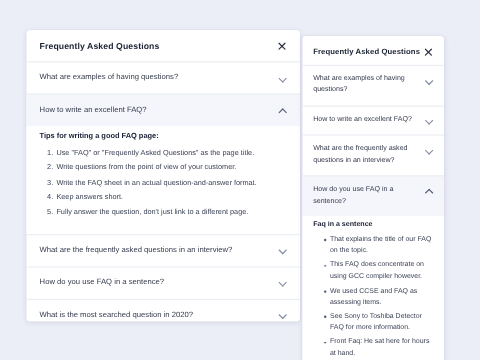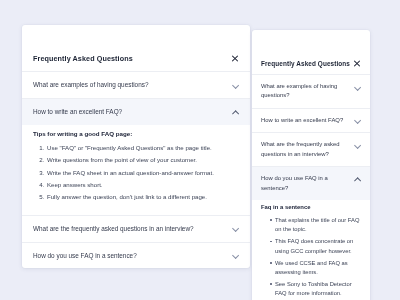--- a/index.html
+++ b/index.html
@@ -19,21 +19,20 @@
     box-shadow: 0 1px 4px rgba(60,70,110,.10), 0 0 0 .5px rgba(60,70,110,.04);
     overflow: hidden;
   }
   .card-desktop { left: 22px; top: 25px; width: 228px; height: 243px; }
   .card-mobile  { left: 252px; top: 30px; width: 118px; height: 278px; }
 
   
   .hdr {
     display: flex; align-items: center; justify-content: space-between;
     padding: 9px 11px 8px 11px;
-    margin-top: 20px;
   }
   .hdr-title { font-size: 7.2px; font-weight: bold; color: #1b2233; letter-spacing: .1px; }
   .card-mobile .hdr { padding: 9px 9px 7px 9px; }
   .card-mobile .hdr-title { font-size: 6.4px; }
   .x-icon {
     width: 8px; height: 8px; position: relative; flex: none; cursor: pointer;
   }
   .x-icon:before, .x-icon:after {
     content: ""; position: absolute; left: 0; top: 3.5px;
     width: 8px; height: 1px; background: #2b3040; border-radius: 1px;

